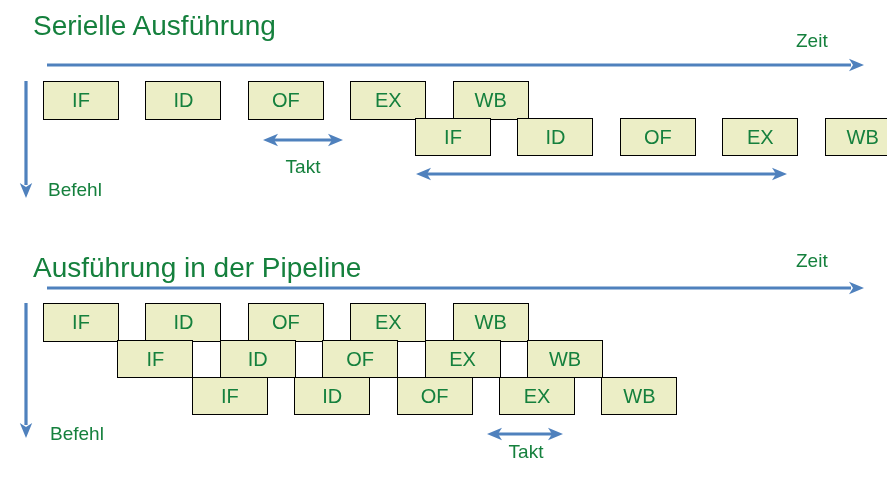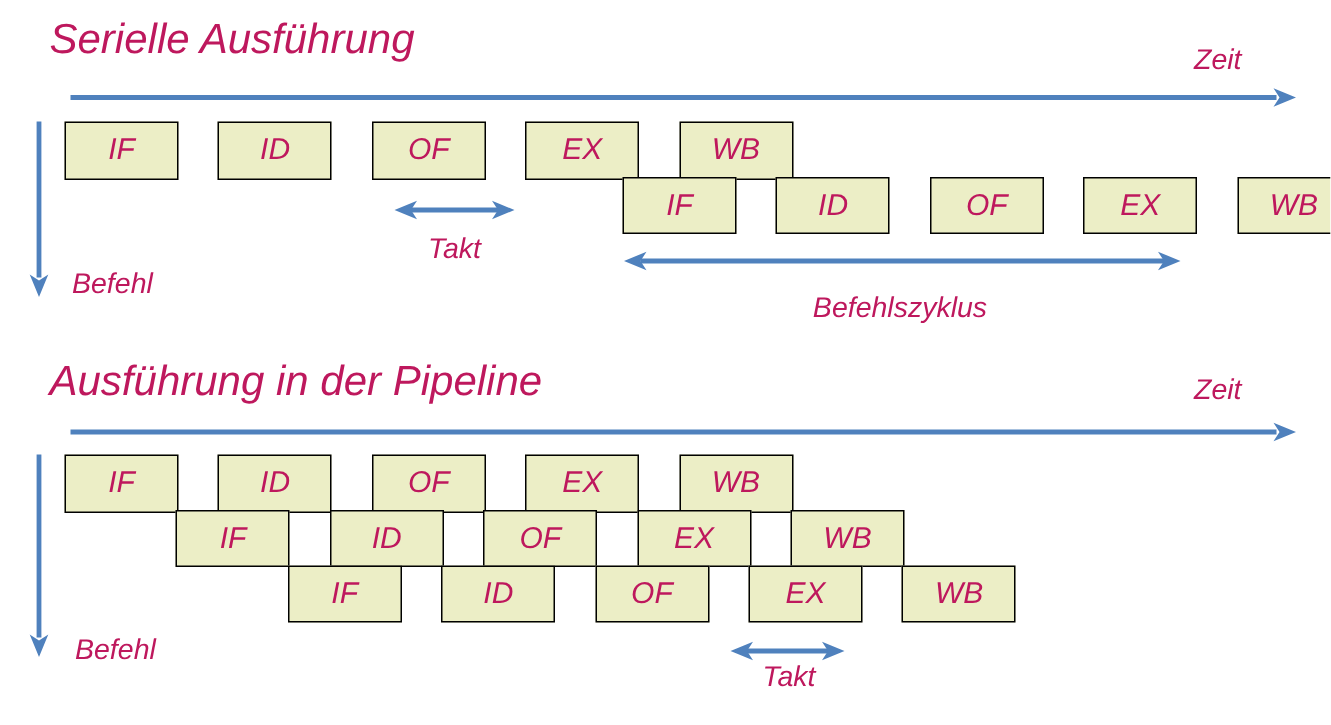--- a/index.html
+++ b/index.html
@@ -34,21 +34,21 @@
     align-items: center;
     justify-content: center;
     font-size: 20px;
   }
   .cell + .cell { margin-left: -1.6px; }
   svg.arrow { position: absolute; overflow: visible; }
 </style>
 </head>
 <body>
 
-<div id="stage" style="color: #be185d; font-style: italic;">
+<div id="stage" style="color: #15803d;">
 
   <div class="abs section-title" style="left:33px; top:11px;">Serielle Ausführung</div>
 
   <div class="abs axis-label" style="left:796px; top:30px;">Zeit</div>
 
   <svg class="arrow" style="left:45px; top:57px;" width="822" height="16">
     <line x1="2" y1="8" x2="806" y2="8" stroke-width="3.2" stroke="#4f81bd"></line>
     <polygon points="819,8 804,1.8 808,8 804,14.2" fill="#4f81bd"></polygon>
   </svg>
 
@@ -80,23 +80,22 @@
     <polygon points="3,8 18,1.8 14,8 18,14.2" fill="#4f81bd"></polygon>
     <polygon points="83,8 68,1.8 72,8 68,14.2" fill="#4f81bd"></polygon>
   </svg>
   <div class="abs span-label centered" style="left:303px; top:156px;">Takt</div>
 
   <svg class="arrow" style="left:413px; top:166px;" width="377" height="16">
     <line x1="14" y1="8" x2="363" y2="8" stroke-width="3.2" stroke="#4f81bd"></line>
     <polygon points="3,8 18,1.8 14,8 18,14.2" fill="#4f81bd"></polygon>
     <polygon points="374,8 359,1.8 363,8 359,14.2" fill="#4f81bd"></polygon>
   </svg>
-  <div class="abs span-label centered" style="left:600px; top:195px;">Befehlszyklus</div>
 
-  <div class="abs section-title" style="left:33px; top:239px;">Ausführung in der Pipeline</div>
+  <div class="abs section-title" style="left:33px; top:253px;">Ausführung in der Pipeline</div>
 
   <div class="abs axis-label" style="left:796px; top:250px;">Zeit</div>
 
   <svg class="arrow" style="left:45px; top:280px;" width="822" height="16">
     <line x1="2" y1="8" x2="806" y2="8" stroke-width="3.2" stroke="#4f81bd"></line>
     <polygon points="819,8 804,1.8 808,8 804,14.2" fill="#4f81bd"></polygon>
   </svg>
 
   <svg class="arrow" style="left:18px; top:301px;" width="16" height="140">
     <line x1="8" y1="2" x2="8" y2="124" stroke-width="3.2" stroke="#4f81bd"></line>

